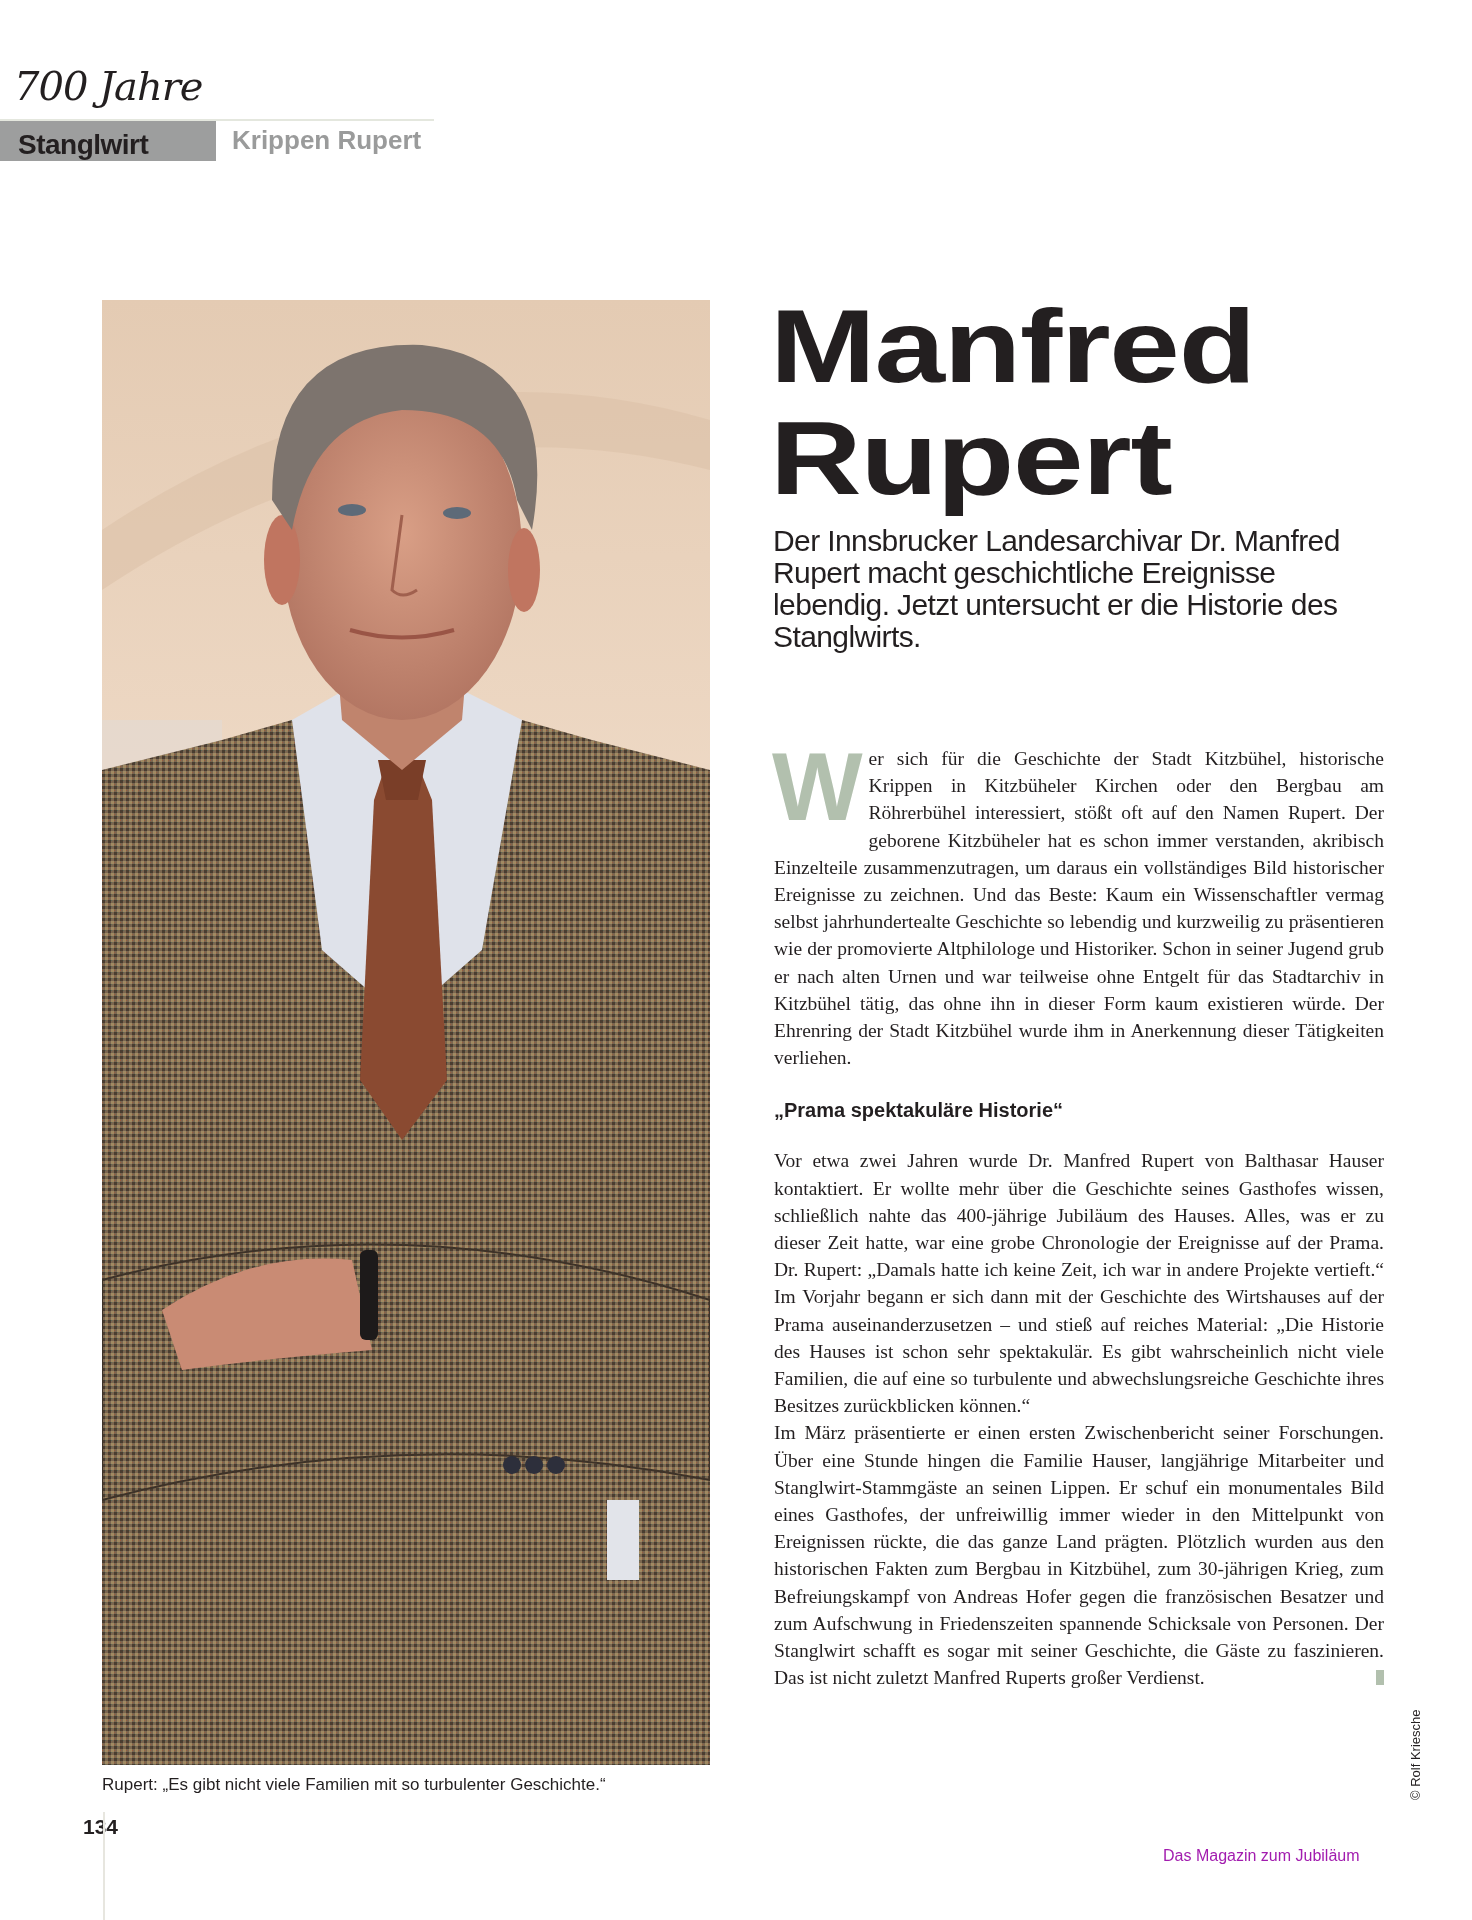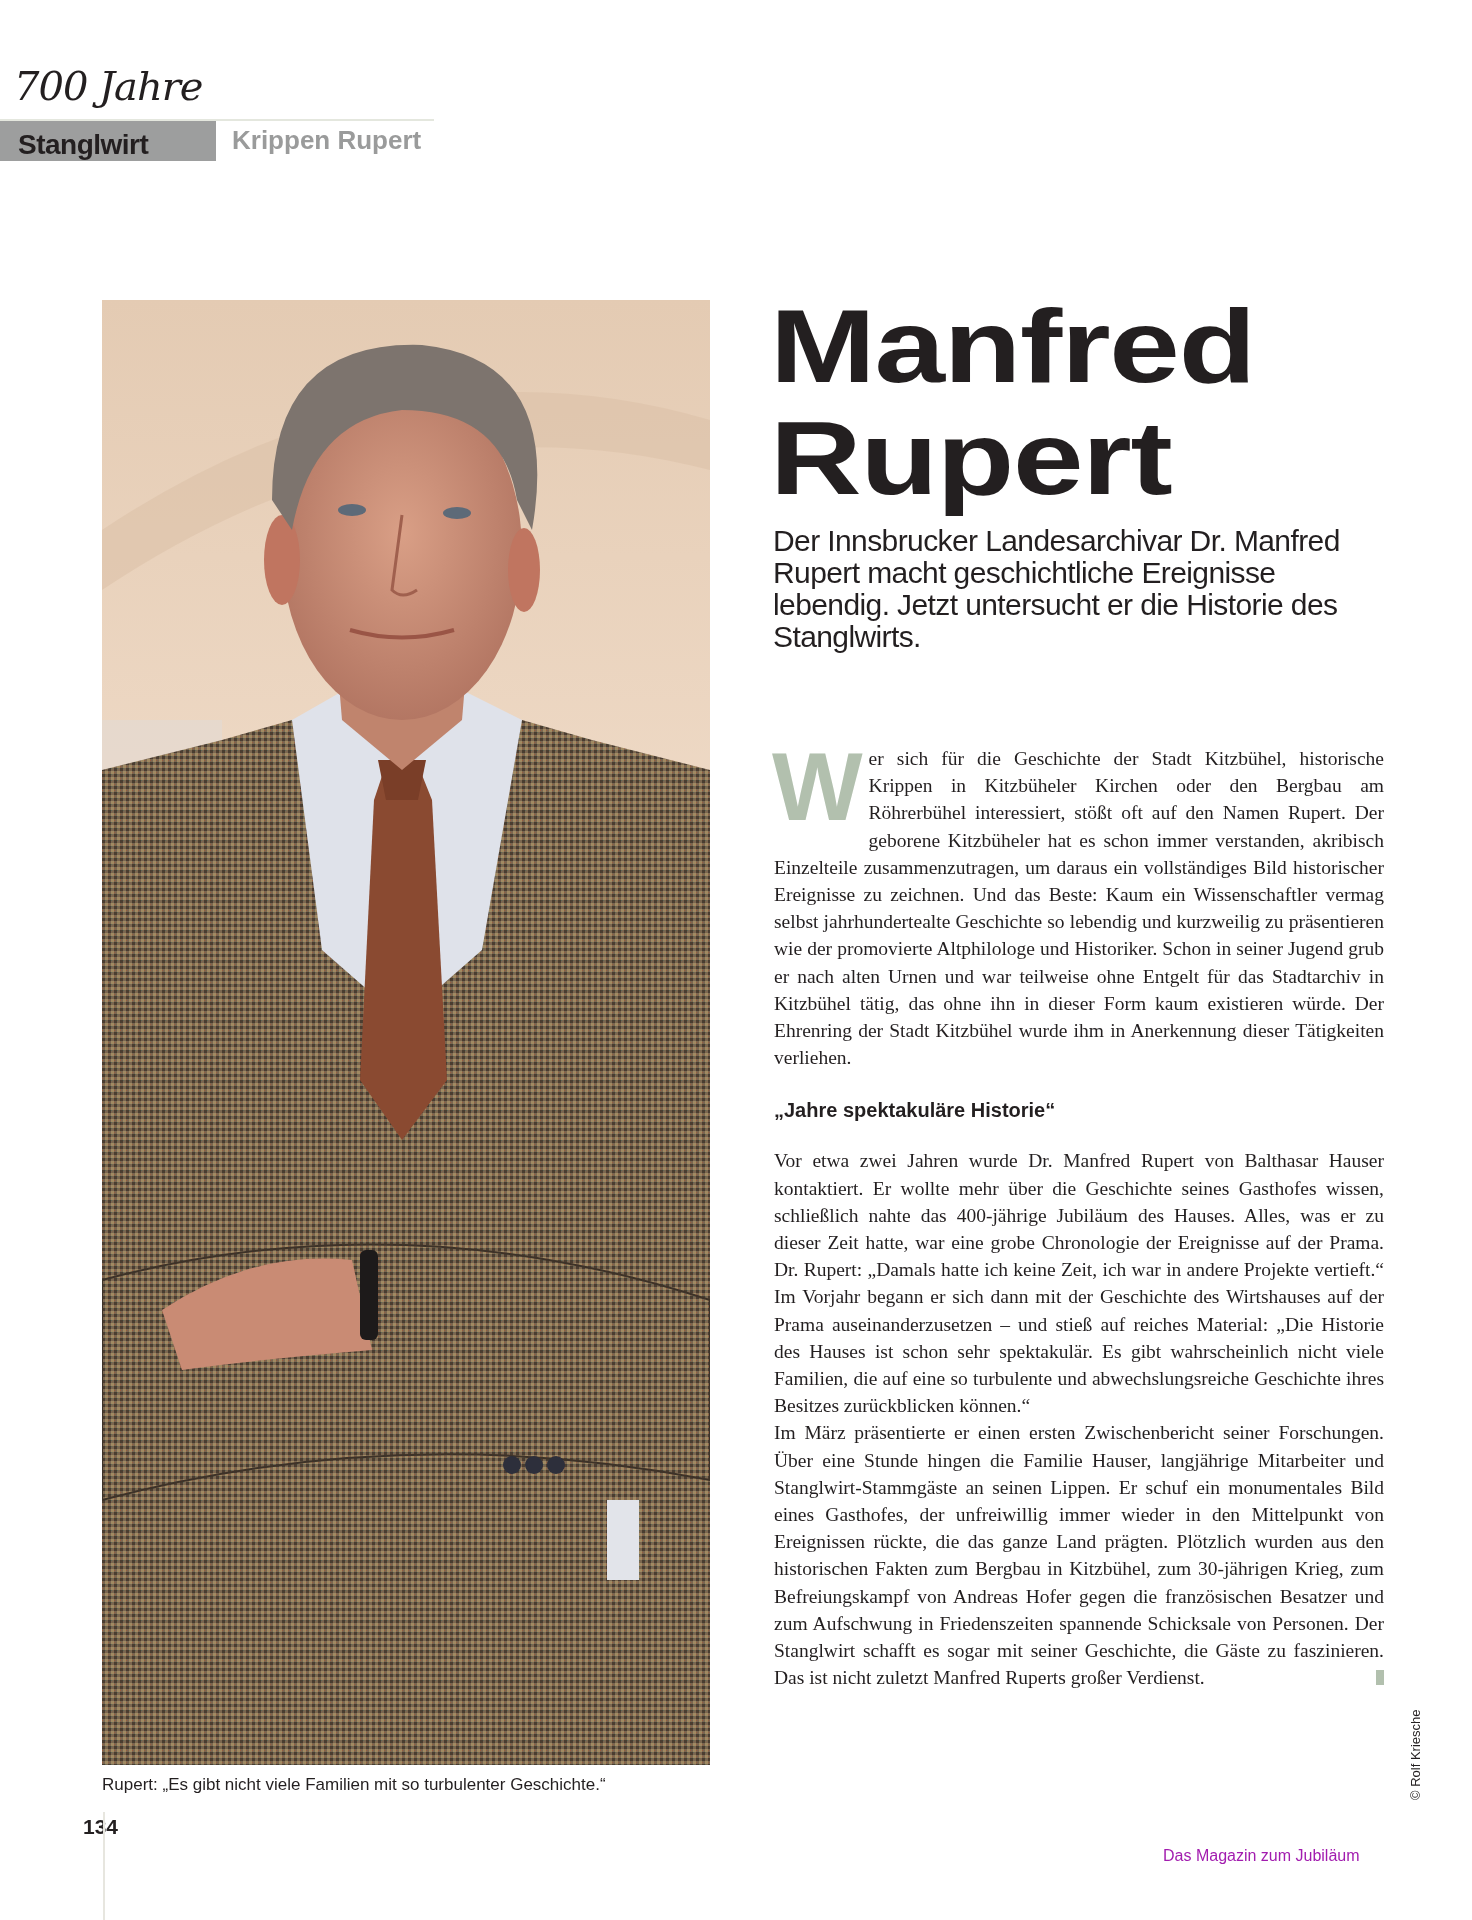--- a/index.html
+++ b/index.html
@@ -160,21 +160,21 @@
 <div class="title">
   <div>Manfred</div>
   <div>Rupert</div>
 </div>
 <div class="lead">Der Innsbrucker Landesarchivar Dr. Manfred Rupert macht geschichtliche Ereignisse lebendig. Jetzt untersucht er die Historie des Stanglwirts.</div>
 
 <div class="body">
   <p>
     <span class="dropcap">W</span><span>er sich für die Geschichte der Stadt Kitzbühel, historische Krippen in Kitzbüheler Kirchen oder den Bergbau am Röhrerbühel interessiert, stößt oft auf den Namen Rupert. Der geborene Kitzbüheler hat es schon immer verstanden, akribisch Einzelteile zusammenzutragen, um daraus ein vollständiges Bild histo­rischer Ereignisse zu zeichnen. Und das Beste: Kaum ein Wissen­schaftler vermag selbst jahrhundertealte Geschichte so lebendig und kurzweilig zu präsentieren wie der promovierte Altphilologe und His­toriker. Schon in seiner Jugend grub er nach alten Urnen und war teilweise ohne Entgelt für das Stadtarchiv in Kitzbühel tätig, das ohne ihn in dieser Form kaum existieren würde. Der Ehrenring der Stadt Kitzbühel wurde ihm in Anerkennung dieser Tätigkeiten verliehen.</span>
   </p>
-  <div class="subhead">„Jahre spektakuläre Historie“</div>
+  <div class="subhead">„Prama spektakuläre Historie“</div>
   <p>Vor etwa zwei Jahren wurde Dr. Manfred Rupert von Balthasar Hauser kontaktiert. Er wollte mehr über die Geschichte seines Gasthofes wis­sen, schließlich nahte das 400-jährige Jubiläum des Hauses. Alles, was er zu dieser Zeit hatte, war eine grobe Chronologie der Ereignisse auf der Prama. Dr. Rupert: „Damals hatte ich keine Zeit, ich war in andere Projekte vertieft.“ Im Vorjahr begann er sich dann mit der Geschichte des Wirtshauses auf der Prama auseinanderzusetzen – und stieß auf reiches Material: „Die Historie des Hauses ist schon sehr spektakulär. Es gibt wahrscheinlich nicht viele Familien, die auf eine so turbulente und abwechslungsreiche Geschichte ihres Besitzes zurückblicken können.“</p>
   <p>
     <span>Im März präsentierte er einen ersten Zwischenbericht seiner For­schungen. Über eine Stunde hingen die Familie Hauser, langjährige Mitarbeiter und Stanglwirt-Stammgäste an seinen Lippen. Er schuf ein monumentales Bild eines Gasthofes, der unfreiwillig immer wieder in den Mittelpunkt von Ereignissen rückte, die das ganze Land prägten. Plötzlich wurden aus den historischen Fakten zum Bergbau in Kitzbü­hel, zum 30-jährigen Krieg, zum Befreiungskampf von Andreas Hofer gegen die französischen Besatzer und zum Aufschwung in Friedens­zeiten spannende Schicksale von Personen. Der Stanglwirt schafft es sogar mit seiner Geschichte, die Gäste zu faszinieren. Das ist nicht zuletzt Manfred Ruperts großer Verdienst.</span><span class="endmark"></span>
   </p>
 </div>
 
 <div class="credit">© Rolf Kriesche</div>
 
 <div class="page-num">134</div>
 <div class="page-rule"></div>

